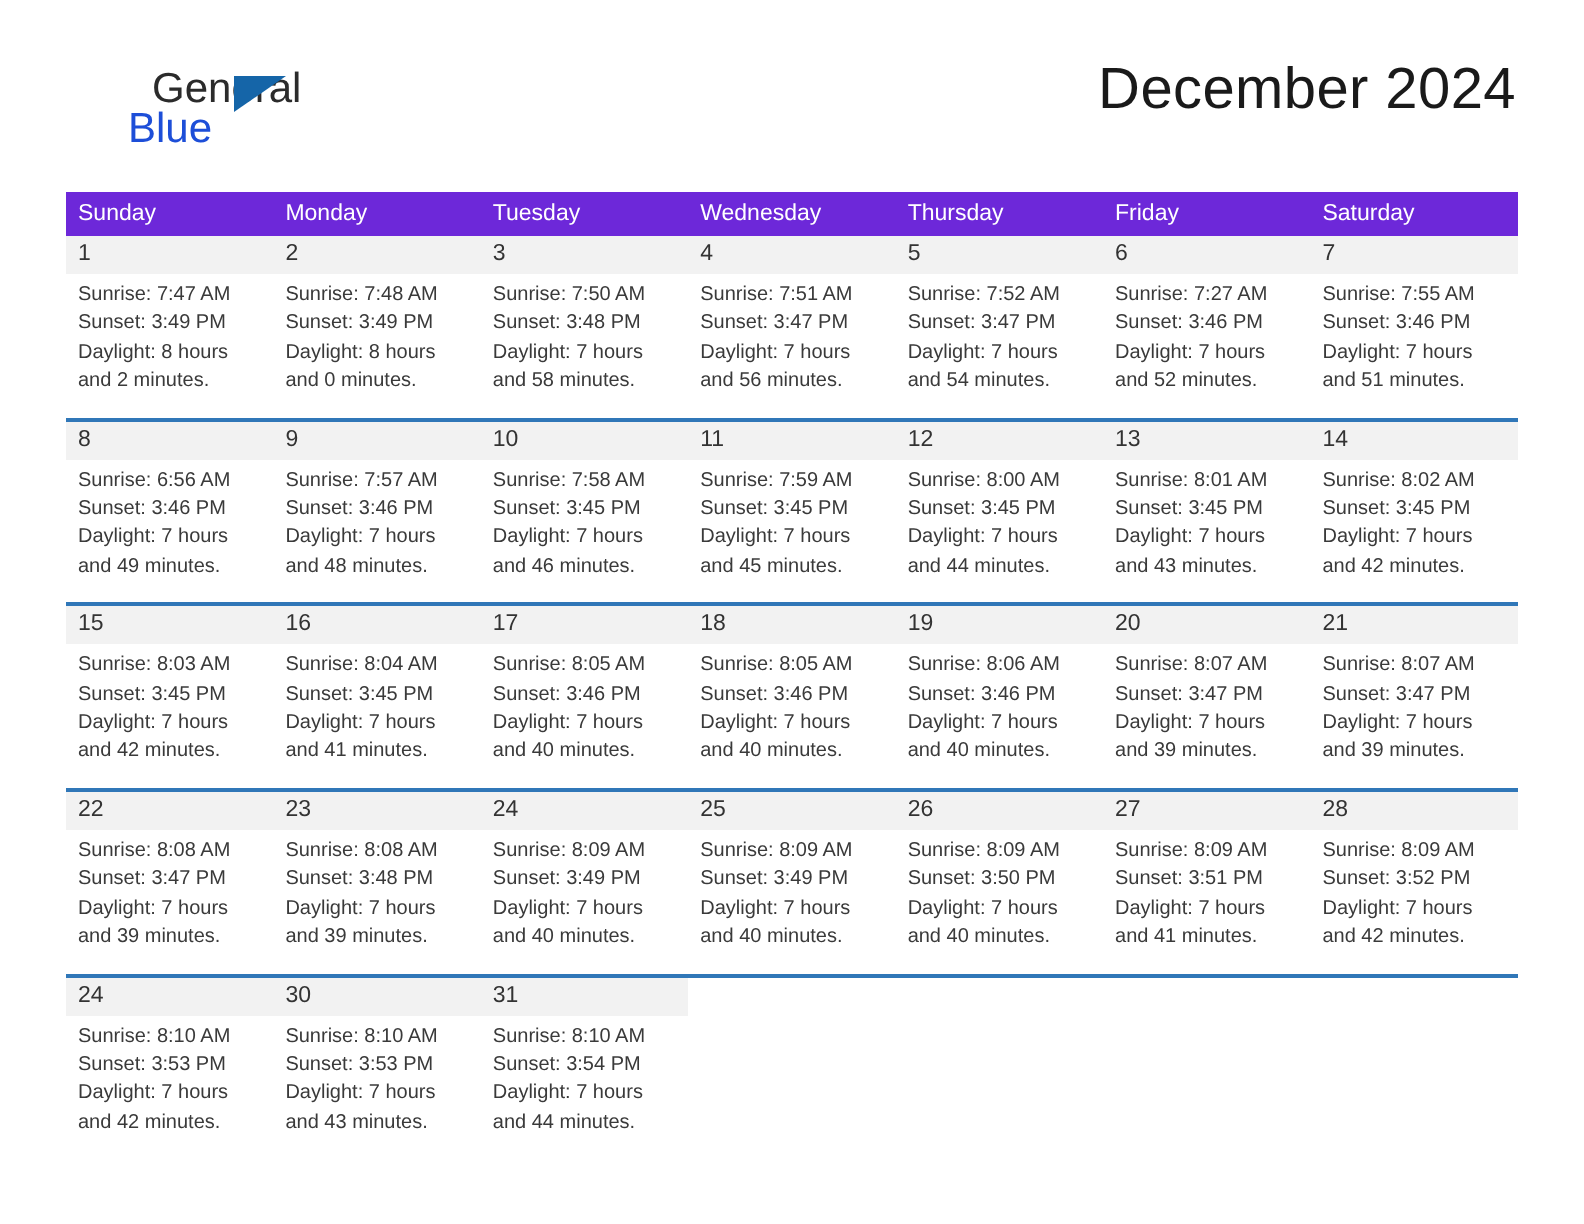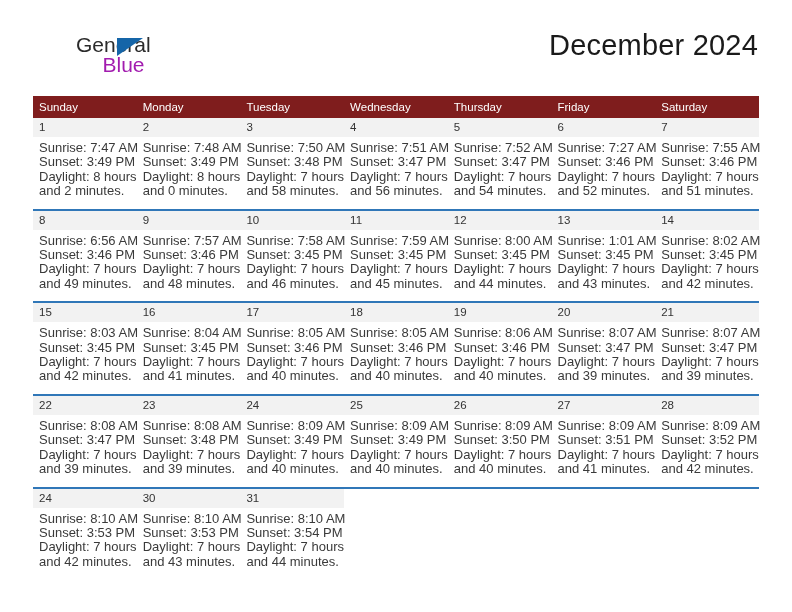--- a/index.html
+++ b/index.html
@@ -40,26 +40,25 @@
   .logo-general {
     font-size: 21px;
     color: #2b2b2b;
     letter-spacing: 0px;
     line-height: 22px;
     display: block;
     margin-left: 43px;
   }
   .logo-blue {
     font-size: 21px;
-    color: #a21caf;
+    color: #1d4ed8;
     line-height: 22px;
     display: block;
     margin-left: 31px;
     margin-top: -2px;
-    text-align: center;
   }
   .logo-triangle {
     position: absolute;
     left: 84px;
     top: 10px;
     width: 0;
     height: 0;
     border-left: 26px solid #1565a8;
     border-bottom: 18px solid transparent;
   }
@@ -82,21 +81,21 @@
   }
 
   
   .calendar {
     margin: 0 33px;
     width: 726px;
     border-collapse: collapse;
     table-layout: fixed;
   }
   .calendar th {
-    background: #7f1d1d;
+    background: #6d28d9;
     color: #ffffff;
     font-size: 11.5px;
     font-weight: normal;
     text-align: left;
     padding: 5px 0 5px 6px;
     height: 19px;
     box-sizing: border-box;
   }
   .calendar td {
     vertical-align: top;
@@ -113,21 +112,21 @@
     padding: 3px 0 3px 6px;
     line-height: 13px;
     height: 19px;
     box-sizing: border-box;
   }
   .daynum.empty {
     background: #ffffff;
   }
   .details {
     padding: 4px 6px 9px 6px;
-    font-size: 13px;
+    font-size: 10px;
     line-height: 14.4px;
     color: #3a3a3a;
     min-height: 57px;
     box-sizing: border-box;
   }
   .details div {
     white-space: nowrap;
   }
   .week-sep {
     height: 2px;
@@ -281,21 +280,21 @@
             <div class="details">
               <div>Sunrise: 8:00 AM</div>
               <div>Sunset: 3:45 PM</div>
               <div>Daylight: 7 hours</div>
               <div>and 44 minutes.</div>
             </div>
           </td>
           <td>
             <div class="daynum">13</div>
             <div class="details">
-              <div>Sunrise: 1:01 AM</div>
+              <div>Sunrise: 8:01 AM</div>
               <div>Sunset: 3:45 PM</div>
               <div>Daylight: 7 hours</div>
               <div>and 43 minutes.</div>
             </div>
           </td>
           <td>
             <div class="daynum">14</div>
             <div class="details">
               <div>Sunrise: 8:02 AM</div>
               <div>Sunset: 3:45 PM</div>

